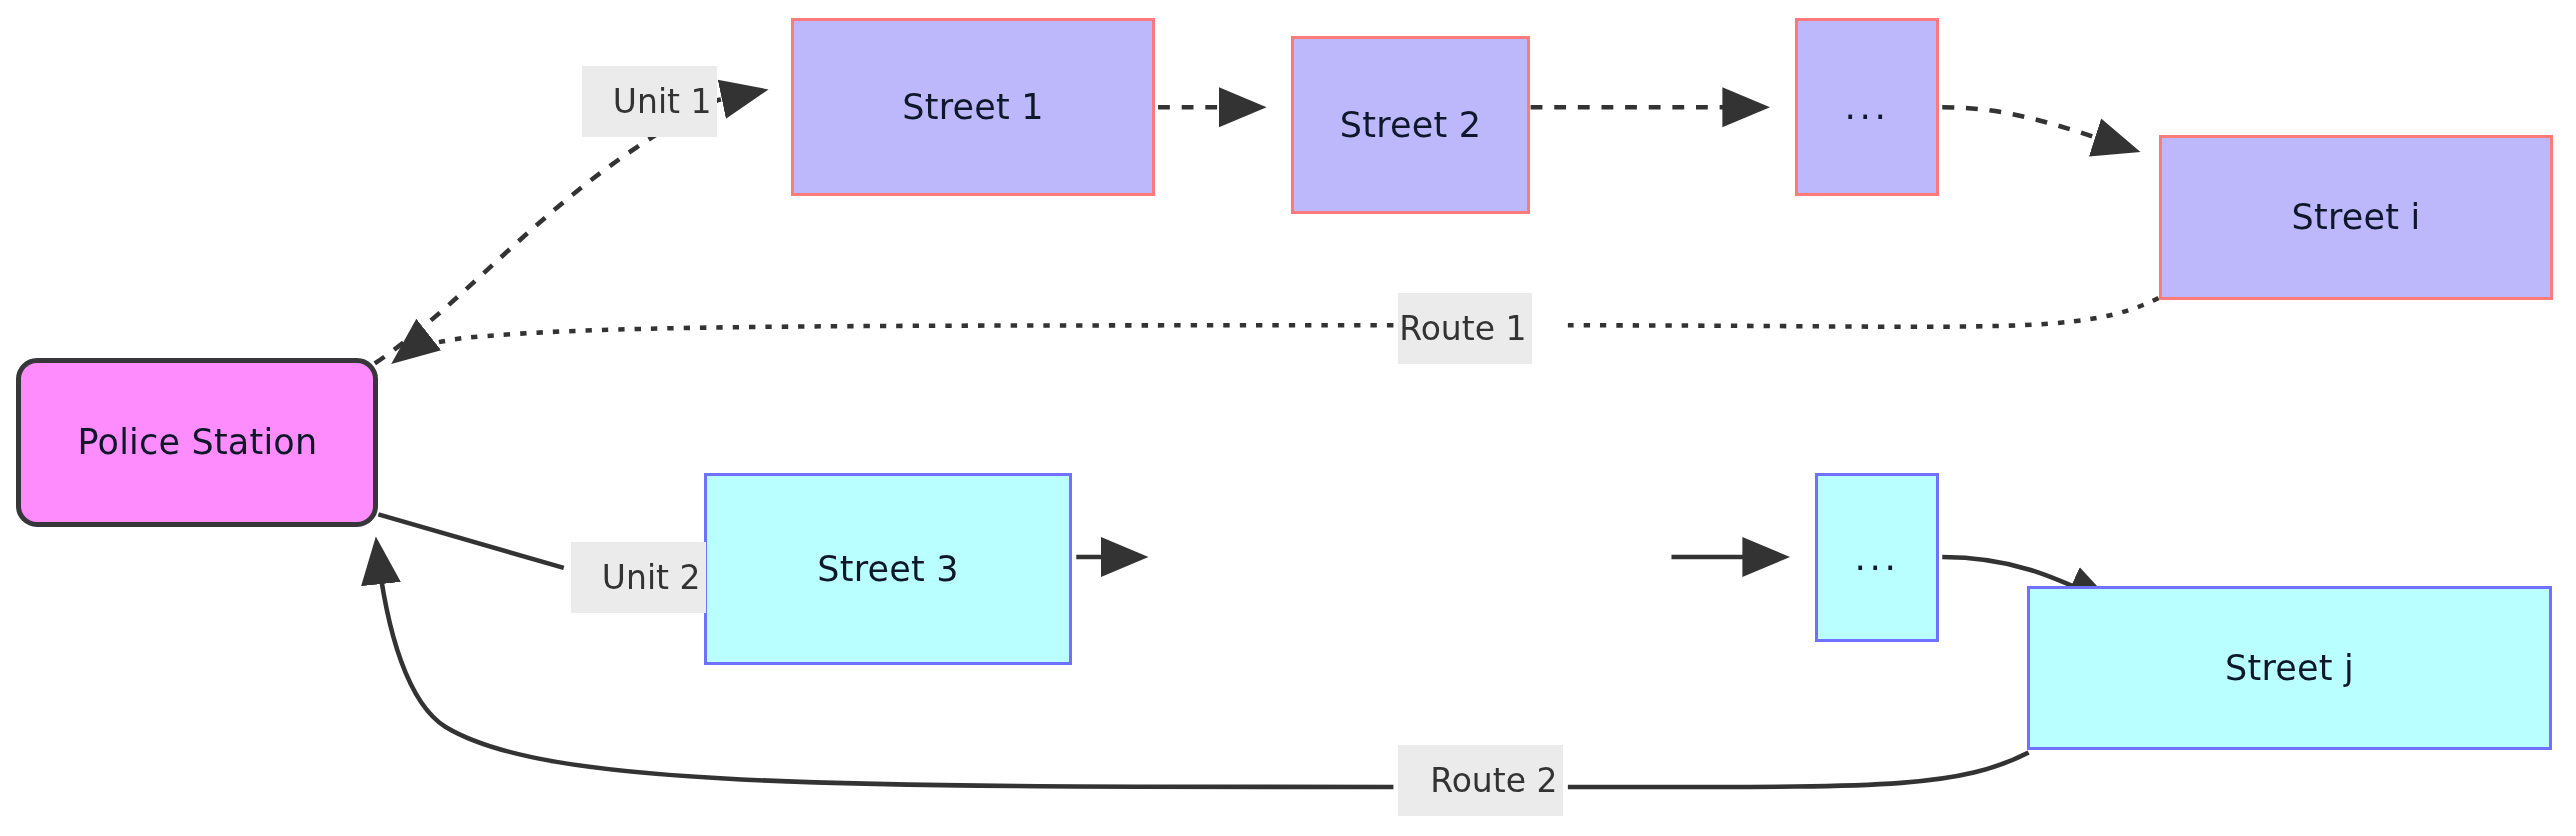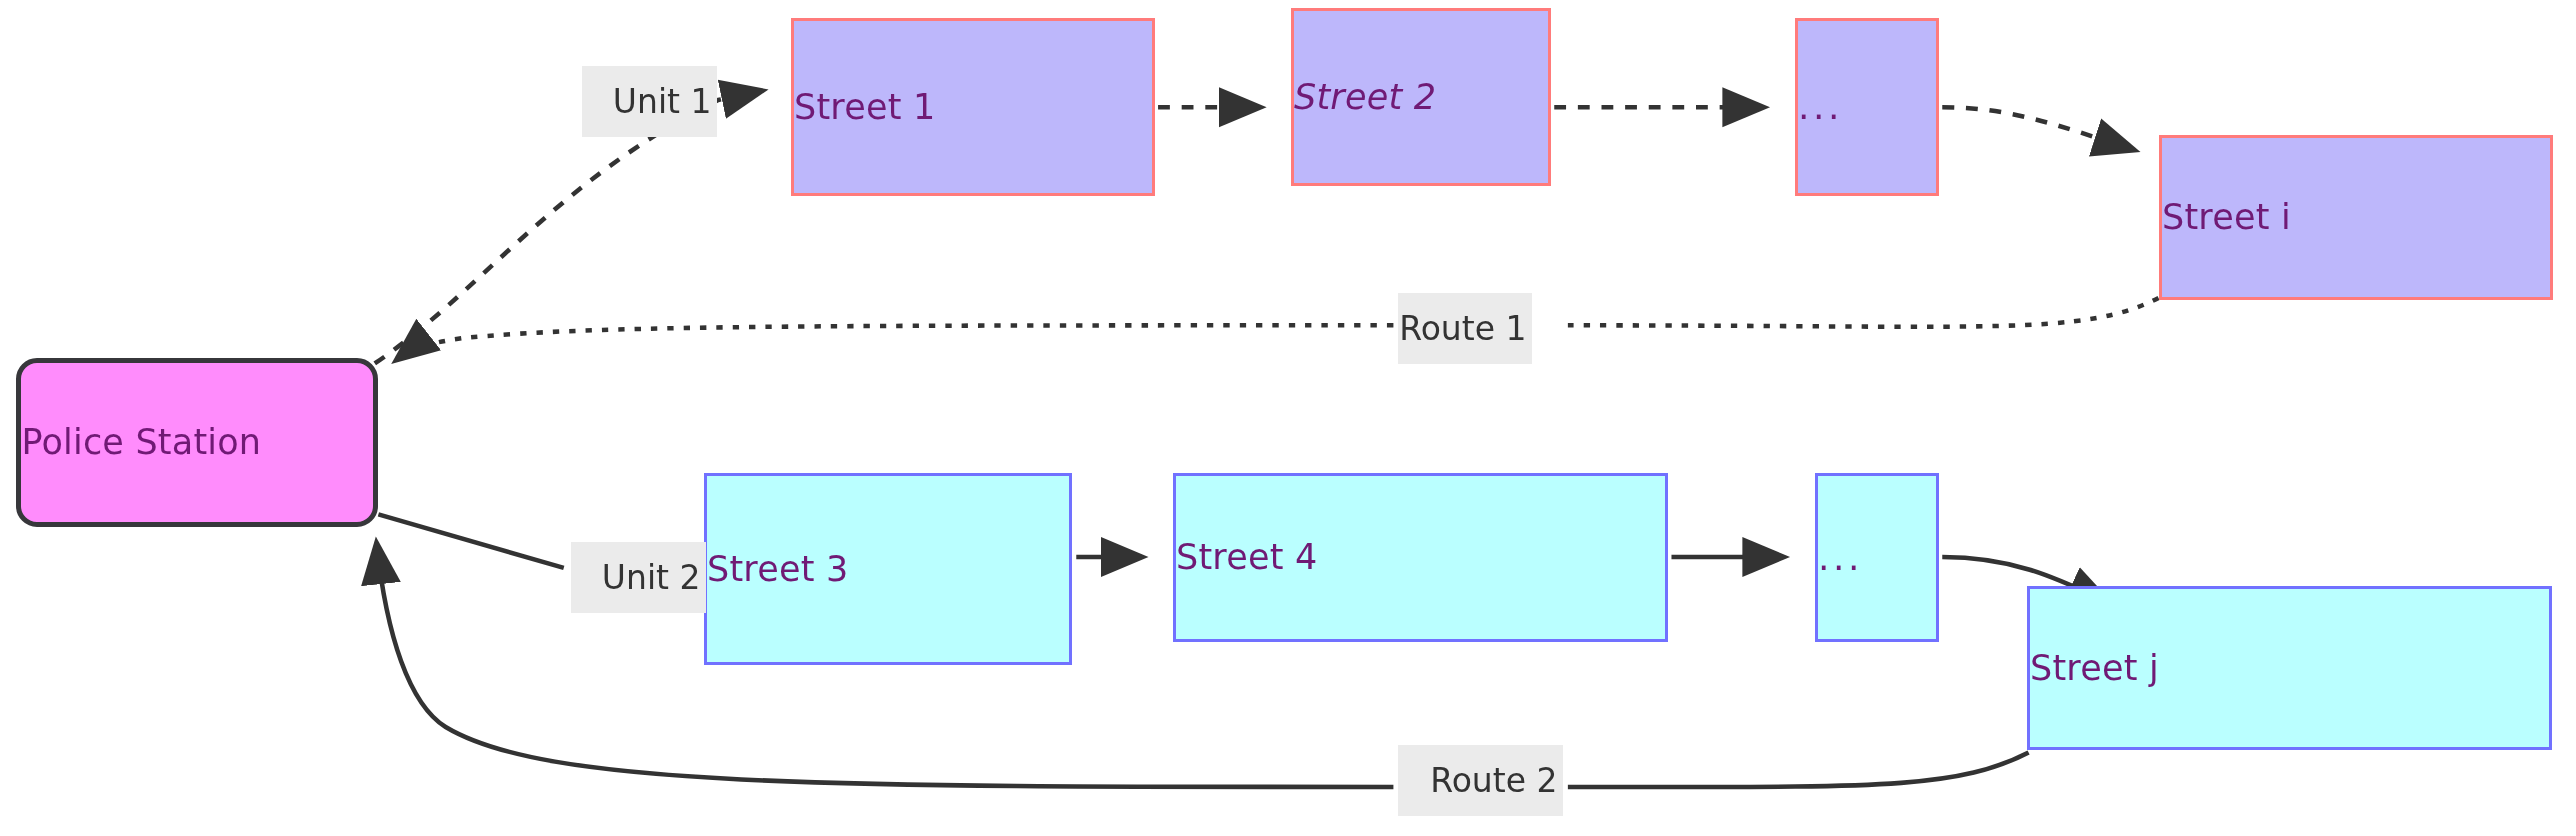--- a/index.html
+++ b/index.html
@@ -22,24 +22,24 @@
     top: 0;
     left: 0;
     width: 2576px;
     height: 836px;
   }
   .node-box {
     position: absolute;
     box-sizing: border-box;
     display: flex;
     align-items: center;
-    justify-content: flex-start;
+    justify-content: center;
     font-family: "DejaVu Sans", "Liberation Sans", sans-serif;
     font-size: 35px;
-    color: #701a75;
+    color: #0f172a;
     letter-spacing: 0.2px;
     line-height: 1;
   }
   .node-street-top {
     background: #bdb7fb;
     border: 3.6px solid #ff7b7b;
   }
   .node-street-bottom {
     background: #baffff;
     border: 3.6px solid #7171ff;
@@ -108,39 +108,36 @@
   </svg>
 
   <div class="node-box node-station" style="left:16.4px; top:358px; width:362px; height:169px;border-radius:21px;">
     <span>Police Station</span>
   </div>
 
   <div class="node-box node-street-top" style="left:791px; top:18px; width:364px; height:178px;">
     <span>Street 1</span>
   </div>
 
-  <div class="node-box node-street-top" style="left:1291px; top:8px; width:260px; height:178px;font-style:italic;">
+  <div class="node-box node-street-top" style="left:1291px; top:36px; width:239px; height:178px;">
     <span>Street 2</span>
   </div>
 
   <div class="node-box node-street-top" style="left:1795px; top:18px; width:144px; height:178px;">
     <span class="ellipsis-text">...</span>
   </div>
 
   <div class="node-box node-street-top" style="left:2159px; top:135px; width:394px; height:165px;">
     <span>Street i</span>
   </div>
 
   <div class="node-box node-street-bottom" style="left:704px; top:473px; width:368px; height:192px;">
     <span>Street 3</span>
   </div>
 
-  <div class="node-box node-street-bottom" style="left:1173px; top:473px; width:495px; height:169px;">
-    <span>Street 4</span>
-  </div>
 
   <div class="node-box node-street-bottom" style="left:1815px; top:473px; width:124px; height:169px;">
     <span class="ellipsis-text">...</span>
   </div>
 
   <div class="node-box node-street-bottom" style="left:2027px; top:586px; width:525px; height:164px;">
     <span>Street j</span>
   </div>
 
   <div class="edge-label" style="left:582px; top:66px; width:135px; height:71px;">

